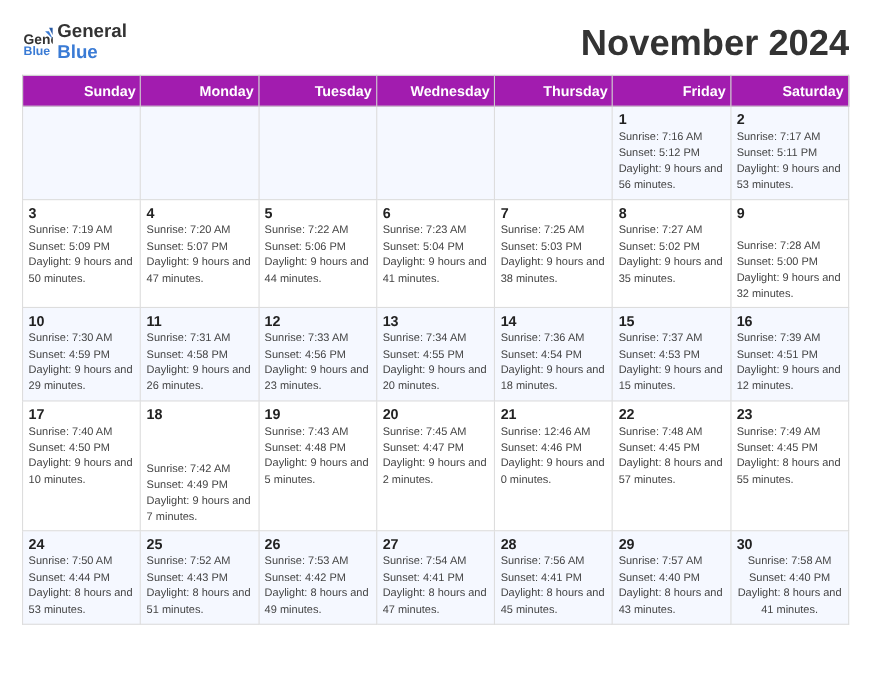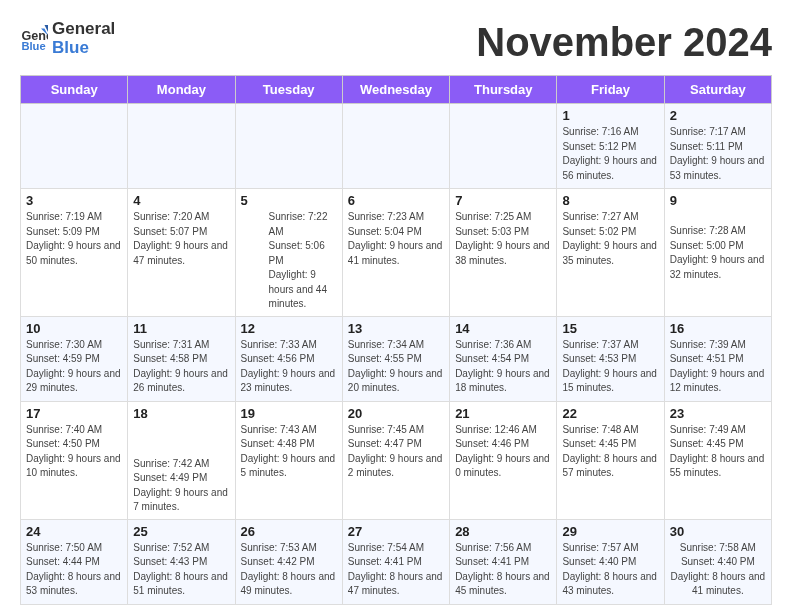--- a/index.html
+++ b/index.html
@@ -22,40 +22,40 @@
       gap: 4px;
     }
     .logo-icon {
       width: 28px;
       height: 28px;
     }
     .title-block {
       text-align: right;
     }
     .month-title {
-      font-size: 40px;
+      font-size: 33px;
       font-weight: bold;
       color: #333;
     }
     .location-title {
       font-size: 16px;
       color: #555;
     }
     table {
       width: 100%;
       border-collapse: collapse;
       table-layout: fixed;
     }
     thead tr th {
-      background-color: #8b5cf6;
+      background-color: #a21caf;
       color: #fff;
       font-size: 13px;
       font-weight: bold;
       padding: 6px 4px;
-      text-align: center;
+      text-align: right;
       border: 1px solid #ccc;
     }
     tbody tr td {
       vertical-align: top;
       border: 1px solid #ddd;
       padding: 4px 5px;
       font-size: 10.5px;
       color: #333;
       height: 85px;
     }
@@ -142,21 +142,21 @@
 Daylight: 9 hours and 50 minutes.</div>
         </td>
         <td>
           <span class="day-num">4</span>
           <div class="day-info" style="white-space: pre-line;">Sunrise: 7:20 AM
 Sunset: 5:07 PM
 Daylight: 9 hours and 47 minutes.</div>
         </td>
         <td>
           <span class="day-num">5</span>
-          <div class="day-info" style="white-space: pre-line; margin-left: 28px;">Sunrise: 7:22 AM
+          <div class="day-info" style="white-space: pre-line;">Sunrise: 7:22 AM
 Sunset: 5:06 PM
 Daylight: 9 hours and 44 minutes.</div>
         </td>
         <td>
           <span class="day-num">6</span>
           <div class="day-info" style="white-space: pre-line;">Sunrise: 7:23 AM
 Sunset: 5:04 PM
 Daylight: 9 hours and 41 minutes.</div>
         </td>
         <td>

